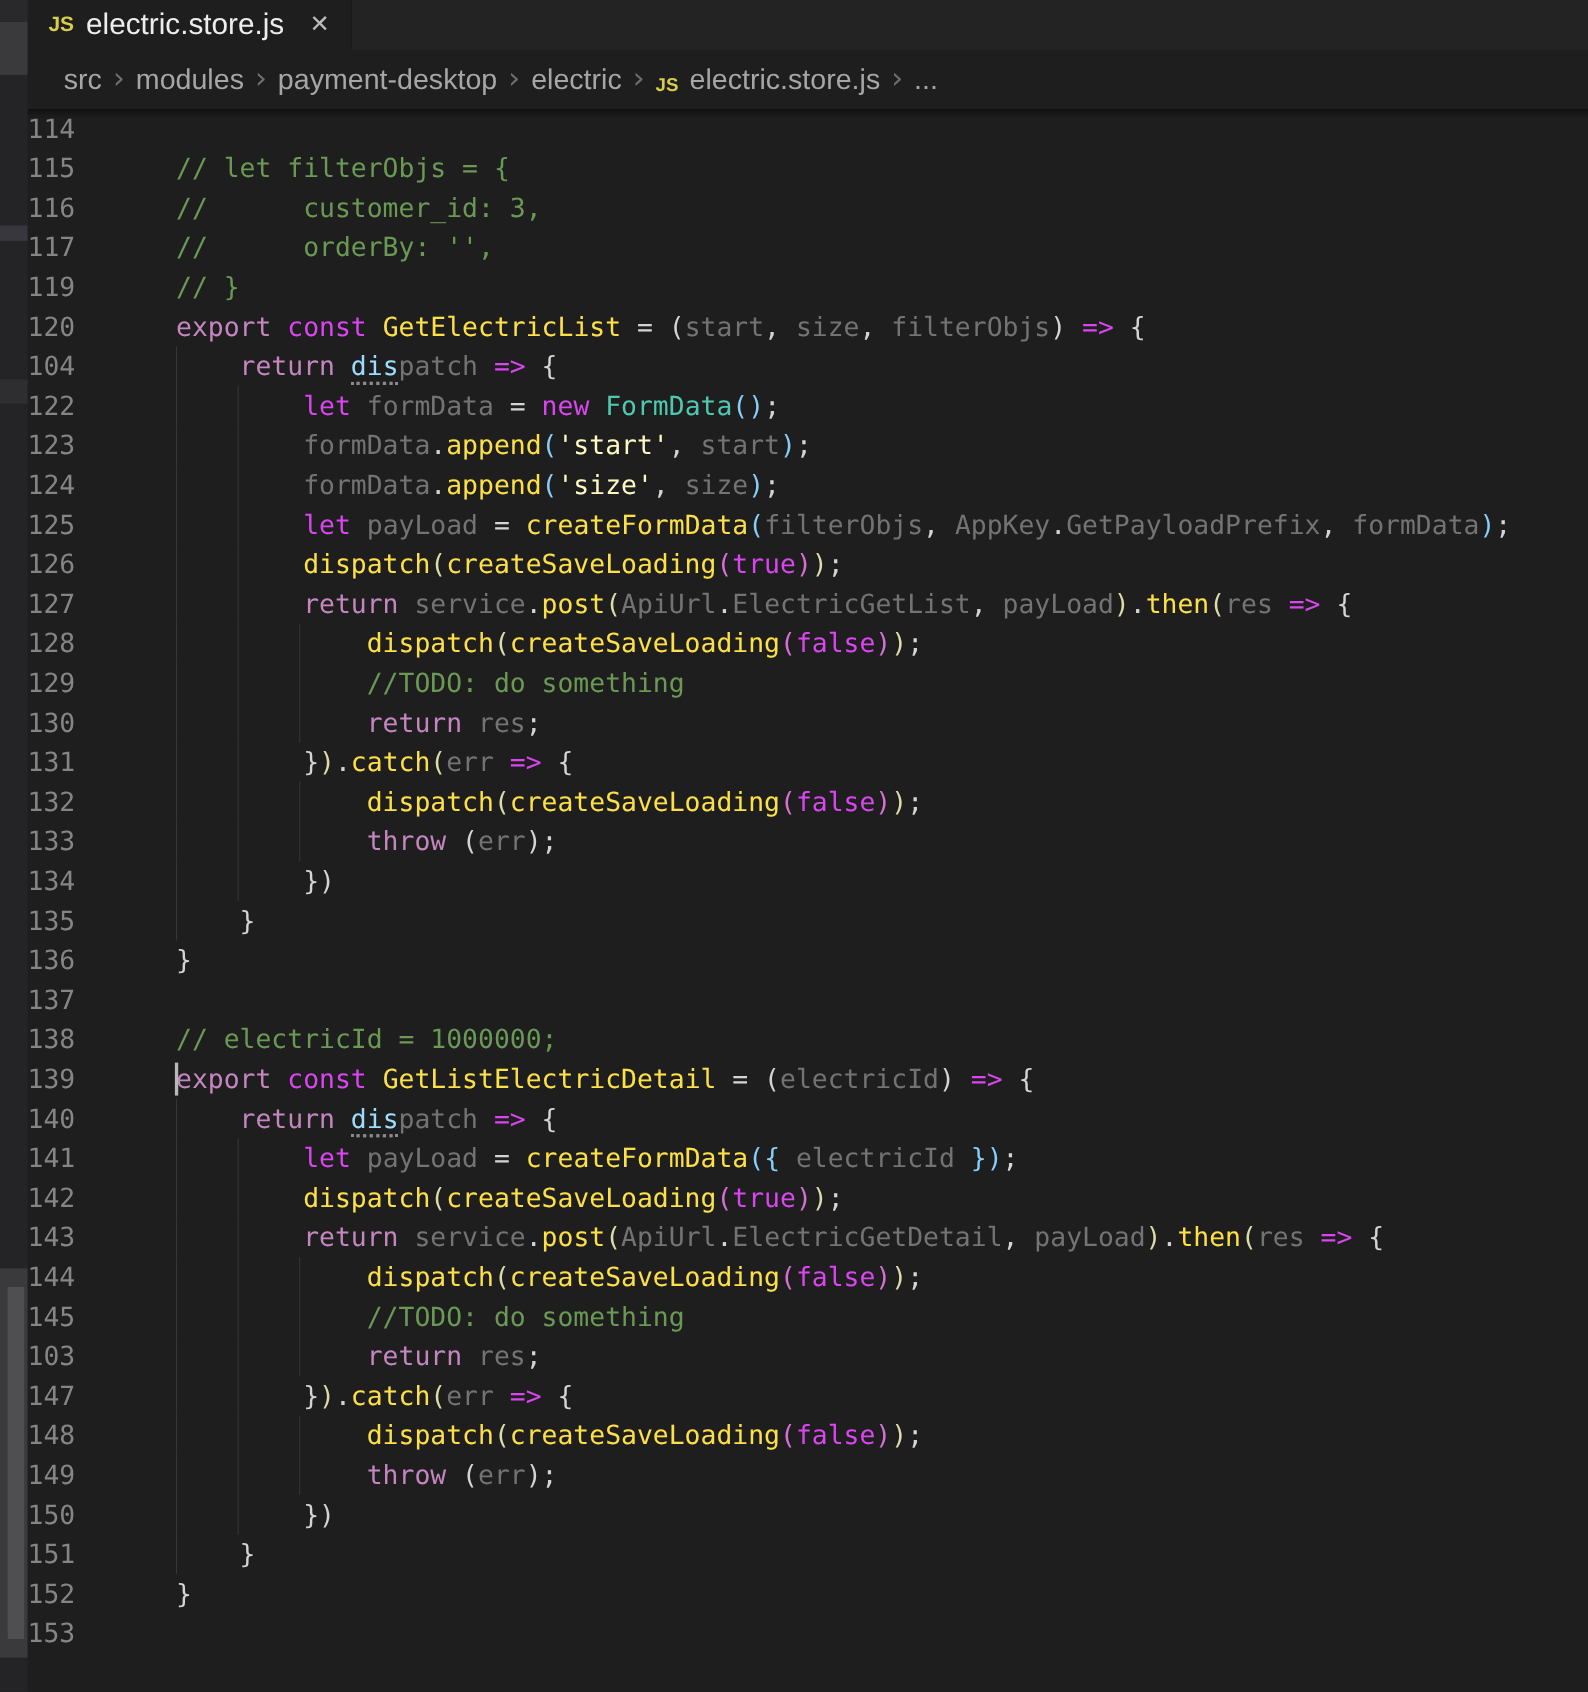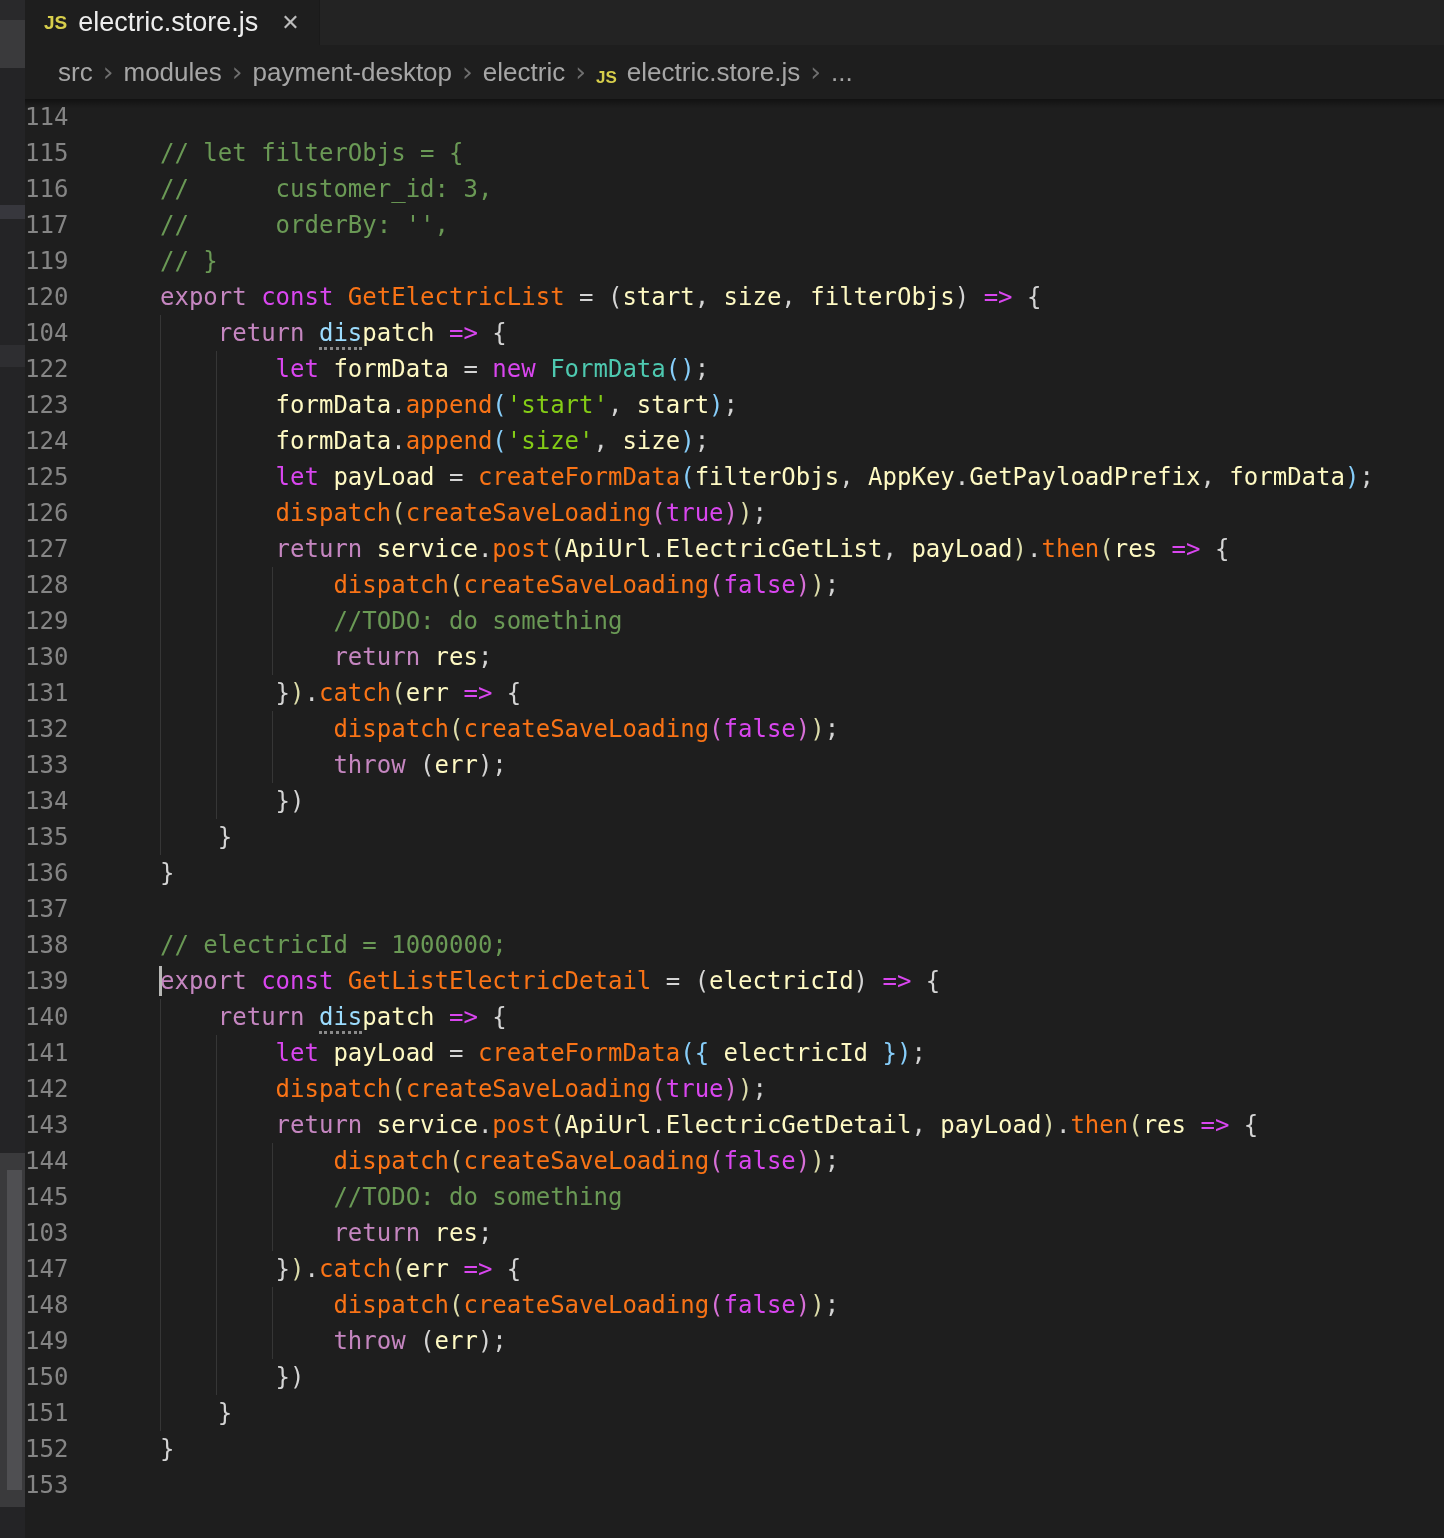--- a/index.html
+++ b/index.html
@@ -35,24 +35,24 @@
   .row{position:relative;height:36px;line-height:36px;font-family:"DejaVu Sans Mono",monospace;font-size:24px;white-space:pre;}
   .ln{display:inline-block;width:79px;text-align:left;color:#858585;user-select:none;}
   .code{position:absolute;left:135px;top:0;white-space:pre;}
   .guide{position:absolute;top:0;bottom:0;width:1px;background:#363636;}
   .cursor{position:absolute;left:134px;top:3px;width:2.5px;height:30px;background:#B8B8B6;}
 
   
   .c  {color:#6A9955;}  
   .k  {color:#d946ef;}  
   .ct {color:#C586C0;}  
-  .f  {color:#f97316;}  
-  .v  {color:#fef9c3;}  
+  .f  {color:#fde047;}  
+  .v  {color:#737373;}  
   .ty {color:#4EC9B0;}  
-  .s  {color:#84cc16;}  
+  .s  {color:#fef9c3;}  
   .p  {color:#D4D4D4;}  
   .b1 {color:#DCDCAA;}  
   .b2 {color:#D670D6;}  
   .b3 {color:#87CEFA;}  
   .vd {color:#9CDCFE;border-bottom:3px dotted #8a8a8a;padding-bottom:0px;}
 </style>
 </head>
 <body>
 
 <div class="ministrip">

